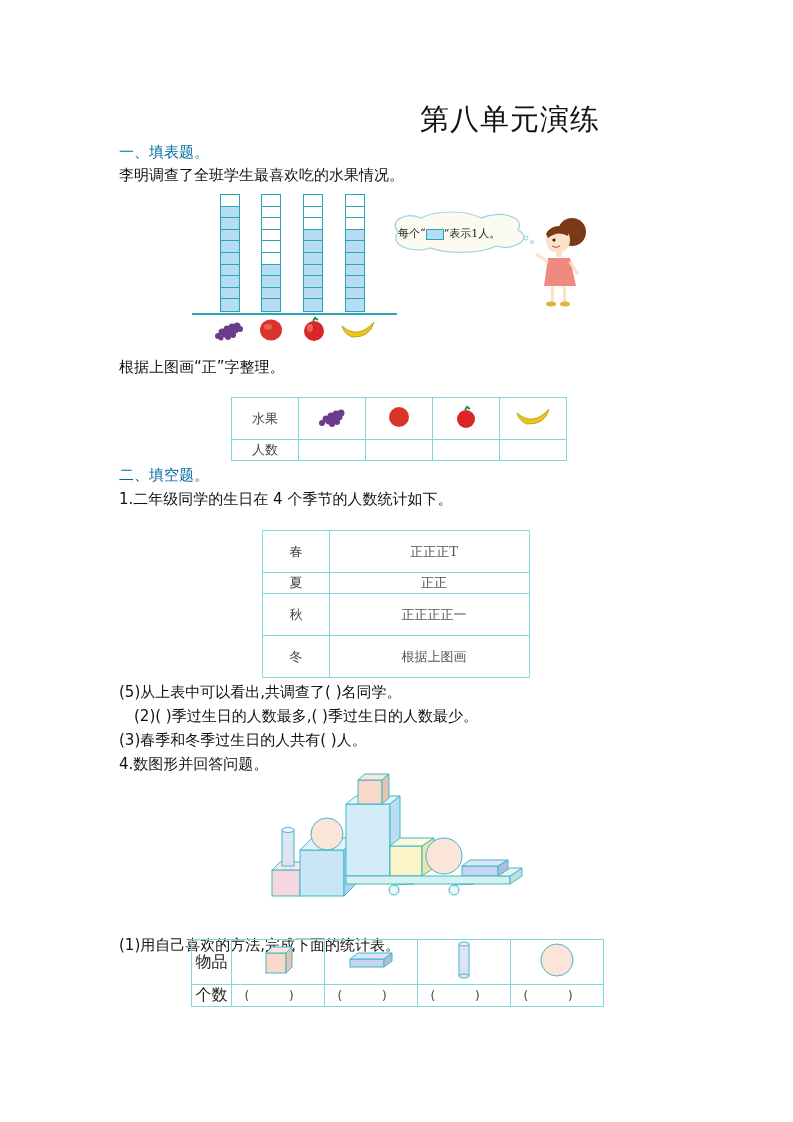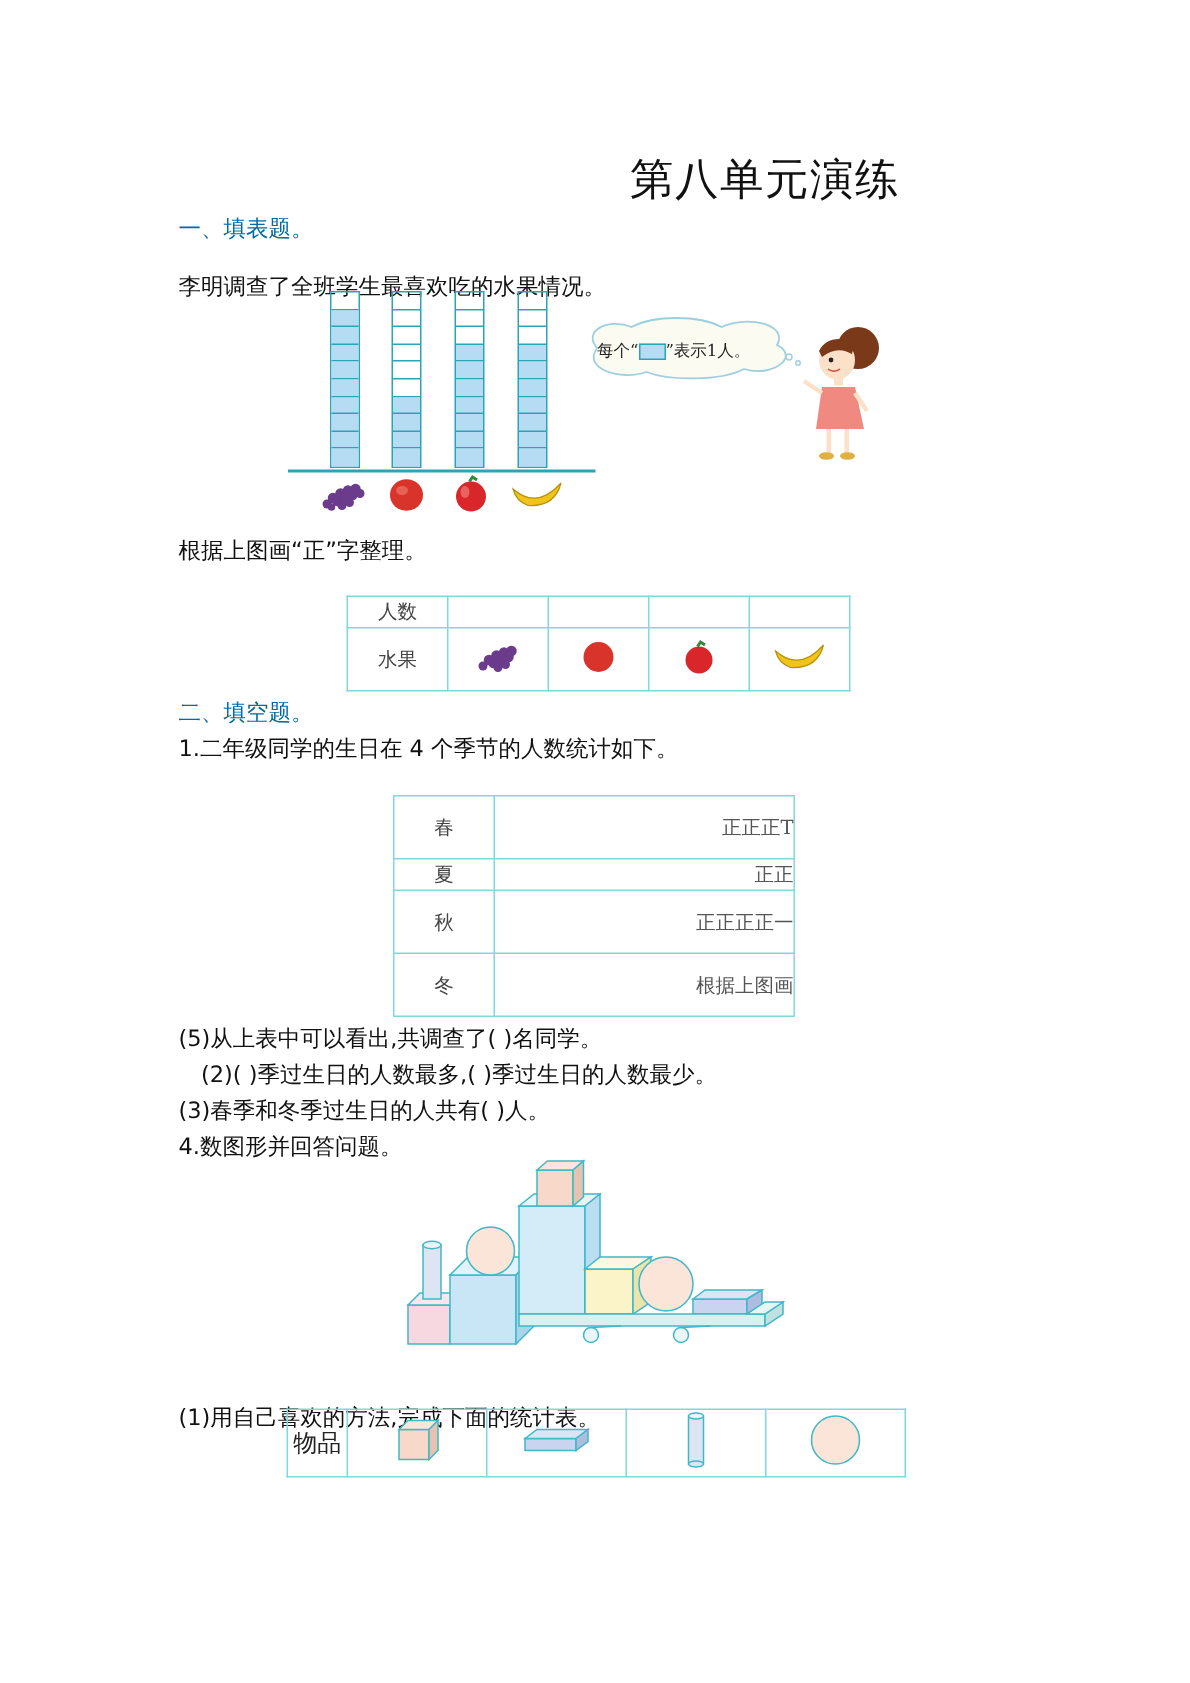--- a/index.html
+++ b/index.html
@@ -16,33 +16,33 @@
   .cell.filled { background:#b5dcf2; }
   .baseline { position:absolute; left:192px; top:313px; width:205px; height:1.5px; background:#2aa4b8; }
   .fruit { position:absolute; }
   
   table { border-collapse:collapse; }
   td { border:1px solid #7fd9dc; padding:0; text-align:center; vertical-align:middle; }
   .t1 { position:absolute; left:231px; top:397px; }
   .t1 td { font-family:"DejaVu Serif","Liberation Serif",serif; font-size:13px; color:#444; }
   .t2 { position:absolute; left:262px; top:530px; }
   .t2 td { font-family:"DejaVu Serif","Liberation Serif",serif; font-size:13px; color:#444; }
-  .t2 td.tally { text-align:right; padding-left:9px; color:#555; }
+  .t2 td.tally { text-align:center; padding-left:9px; color:#555; }
   .t3 { position:absolute; left:191px; top:939px; }
   .t3 td { font-size:16px; color:#222; }
   .t3 td.paren { color:#444; font-size:12px; letter-spacing:18px; }
   .bubble-text { font-family:"DejaVu Serif","Liberation Serif",serif; font-size:11px; color:#222; white-space:nowrap; }
 </style>
 </head>
 <body>
 
 <div class="abs title">第八单元演练</div>
 
 <div class="abs sec" style="left:119px; top:143px;">一、填表题。</div>
-<div class="abs txt" style="left:119px; top:166px;margin-top:16px;">李明调查了全班学生最喜欢吃的水果情况。</div>
+<div class="abs txt" style="left:119px; top:166px;">李明调查了全班学生最喜欢吃的水果情况。</div>
 
 <div>
   <div class="bar" style="left:220px; top:194px;">
     <div class="cell"></div>
       <div class="cell filled"></div>
       <div class="cell filled"></div>
       <div class="cell filled"></div>
       <div class="cell filled"></div>
       <div class="cell filled"></div>
       <div class="cell filled"></div>
@@ -139,28 +139,21 @@
   <rect x="21" y="72" width="3" height="16" fill="#fde0c8"></rect>
   <rect x="33" y="72" width="3" height="16" fill="#fde0c8"></rect>
   <ellipse cx="21" cy="90" rx="5" ry="2.5" fill="#e0b040"></ellipse>
   <ellipse cx="35" cy="90" rx="5" ry="2.5" fill="#e0b040"></ellipse>
 </svg>
 
 <div class="abs txt" style="left:119px; top:358px;text-align:center;">根据上图画“正”字整理。</div>
 
 <table class="t1">
   <tbody>
-      <tr style="height:21px;">
-    <td>人数</td>
-    <td></td>
-    <td></td>
-    <td></td>
-    <td></td>
-  </tr>
-  <tr style="height:42px;">
+      <tr style="height:42px;">
     <td style="width:66px;">水果</td>
     <td style="width:66px;">
       <svg width="32" height="24">
             <g fill="#6b3b8c">
               <circle cx="10" cy="14" r="3.5"></circle>
               <circle cx="15" cy="11" r="3.5"></circle>
               <circle cx="20" cy="9" r="3.5"></circle>
               <circle cx="25" cy="8" r="3.5"></circle>
               <circle cx="13" cy="16" r="3.5"></circle>
               <circle cx="18" cy="14" r="3.5"></circle>
@@ -181,20 +174,27 @@
             <ellipse cx="12" cy="15" rx="9" ry="9" fill="#d9262b"></ellipse>
             <path d="M11 6 L13 3 L16 5" stroke="#2e8b3a" stroke-width="2" fill="none"></path>
           </svg>
     </td>
     <td style="width:66px;">
       <svg width="36" height="20">
             <path d="M2 6 Q18 20 34 2 Q30 18 12 17 Q4 14 2 6 Z" fill="#f0c419" stroke="#b8920c" stroke-width="0.8"></path>
           </svg>
     </td>
   </tr>
+  <tr style="height:21px;">
+    <td>人数</td>
+    <td></td>
+    <td></td>
+    <td></td>
+    <td></td>
+  </tr>
 </tbody>
   </table>
 
 <div class="abs sec" style="left:119px; top:466px;">二、填空题。</div>
 <div class="abs txt" style="left:119px; top:490px;">1.二年级同学的生日在 4 个季节的人数统计如下。</div>
 
 <table class="t2">
   <tbody>
       <tr style="height:42px;">
     <td style="width:66px;">春</td>
@@ -296,14 +296,21 @@
               <ellipse cx="8" cy="36" rx="5" ry="2" fill="#dde4f2"></ellipse>
             </g>
           </svg>
     </td>
     <td style="width:92px;">
       <svg width="36" height="36">
             <circle cx="18" cy="18" r="16" fill="#fbe4d8" stroke="#3fb8c8" stroke-width="1"></circle>
           </svg>
     </td>
   </tr>
+  <tr style="height:19px;">
+    <td>个数</td>
+    <td class="paren">(  )</td>
+    <td class="paren">(  )</td>
+    <td class="paren">(  )</td>
+    <td class="paren">(  )</td>
+  </tr>
 </tbody>
   </table>
 
 </body></html>

